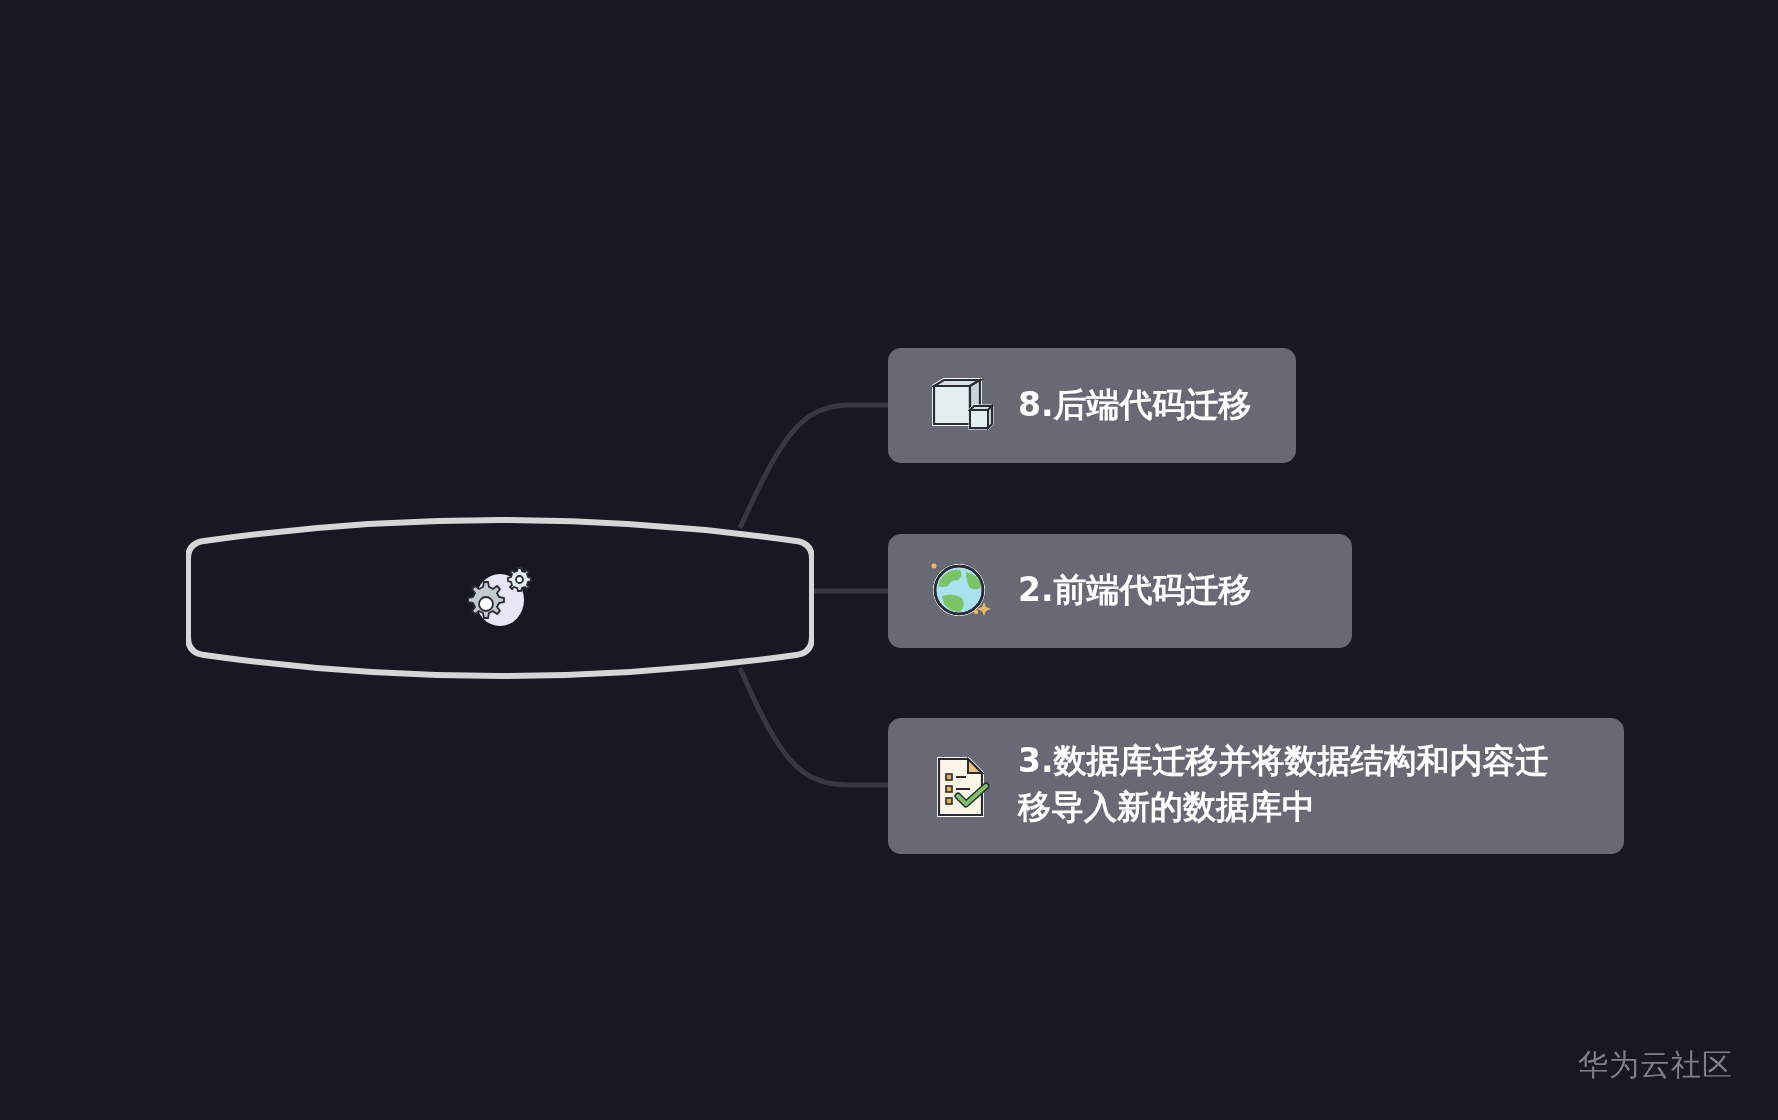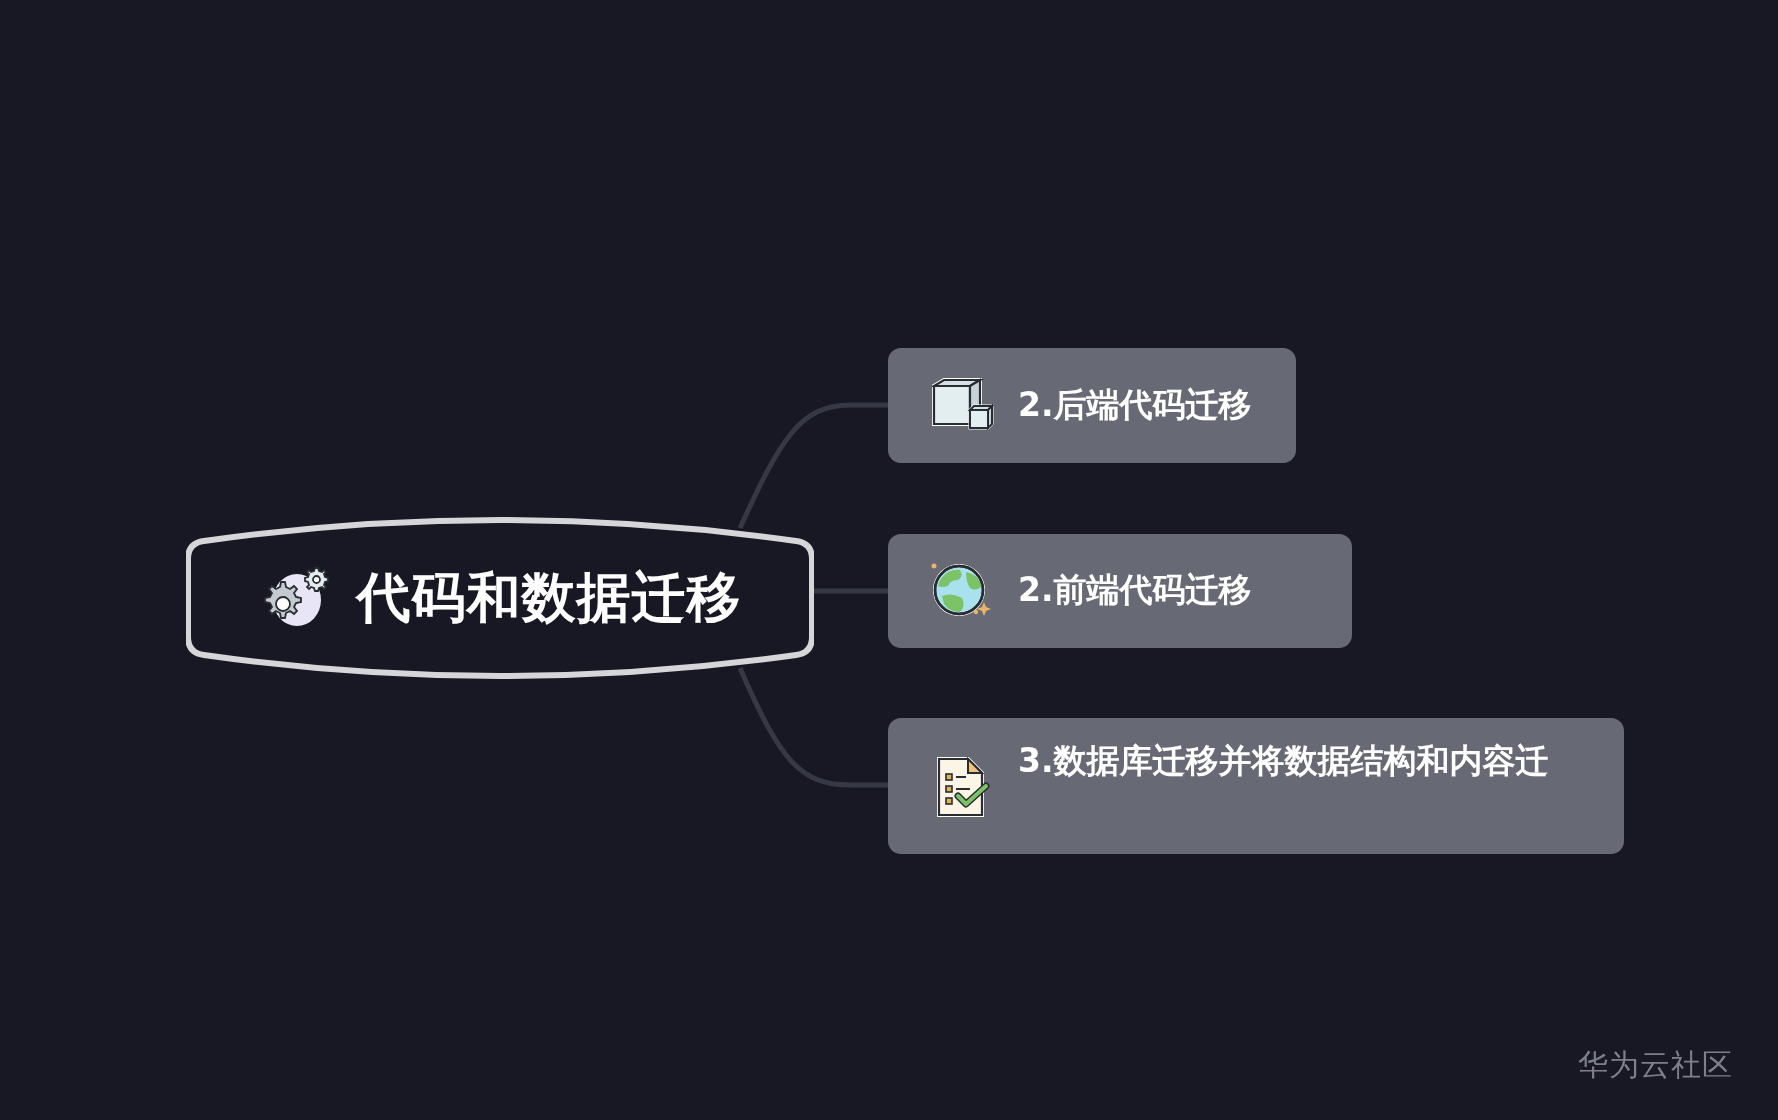--- a/index.html
+++ b/index.html
@@ -50,38 +50,37 @@
       <svg width="76" height="64" viewBox="0 0 76 64">
         <ellipse cx="38" cy="36" rx="24" ry="26" fill="#e8e6f6"></ellipse>
         <g fill="#c3cbd0" stroke="#2a2c33" stroke-width="1.8">
           <path d="M22 18 l4 0 1 5 4 2 4-3 3 3-3 4 2 4 5 1 0 4-5 1-2 4 3 4-3 3-4-3-4 2-1 5-4 0-1-5-4-2-4 3-3-3 3-4-2-4-5-1 0-4 5-1 2-4-3-4 3-3 4 3 4-2z"></path>
           <circle cx="24" cy="40" r="7" fill="#ffffff"></circle>
           <path d="M56 4 l3 0 1 3 3 1 2-2 2 2-2 2 1 3 3 1 0 3-3 1-1 3 2 2-2 2-2-2-3 1-1 3-3 0-1-3-3-1-2 2-2-2 2-2-1-3-3-1 0-3 3-1 1-3-2-2 2-2 2 2 3-1z" fill="#e4ebee"></path>
           <circle cx="57.5" cy="15.5" r="3.5" fill="#ffffff"></circle>
         </g>
       </svg>
     </span>
-    <span class="central-title">代码和数据迁移</span>
   </div>
 </div>
 
 <div class="topic" style="left:888px; top:348px; width:408px; height:115px;">
   <span class="icon" style="left:44px; top:30px;">
     <svg width="62" height="52" viewBox="0 0 62 52">
       <path d="M2 8 L 12 2 L 48 2 L 48 40 L 38 46 L 2 46 Z" fill="#eaf1f3" stroke="#fff" stroke-width="4"></path>
       <path d="M2 8 L 38 8 L 38 46 L 2 46 Z" fill="#e3eef1" stroke="#2a2c33" stroke-width="2.2"></path>
       <path d="M2 8 L 12 2 L 48 2 L 38 8 Z" fill="#d4e0e4" stroke="#2a2c33" stroke-width="2.2"></path>
       <path d="M38 8 L 48 2 L 48 40 L 38 46 Z" fill="#c7d3d8" stroke="#2a2c33" stroke-width="2.2"></path>
       <path d="M38 32 L 42 28 L 60 28 L 60 46 L 56 50 L 38 50 Z" fill="#eaf1f3" stroke="#fff" stroke-width="3"></path>
       <path d="M38 32 L 56 32 L 56 50 L 38 50 Z" fill="#e3eef1" stroke="#2a2c33" stroke-width="2"></path>
       <path d="M38 32 L 42 28 L 60 28 L 56 32 Z" fill="#d4e0e4" stroke="#2a2c33" stroke-width="2"></path>
       <path d="M56 32 L 60 28 L 60 46 L 56 50 Z" fill="#c7d3d8" stroke="#2a2c33" stroke-width="2"></path>
     </svg>
   </span>
-  <span class="topic-label" style="left:130px; top:34px;">2.后端代码迁移</span>
+  <span class="topic-label" style="left:130px; top:34px;">8.后端代码迁移</span>
 </div>
 
 <div class="topic" style="left:888px; top:534px; width:464px; height:114px;">
   <span class="icon" style="left:42px; top:28px;">
     <svg width="66" height="56" viewBox="0 0 66 56">
       <circle cx="4" cy="4" r="2.5" fill="#e8b765"></circle>
       <circle cx="29" cy="28" r="26" fill="#fff"></circle>
       <circle cx="29" cy="28" r="24" fill="#a9e1ef" stroke="#2a2c33" stroke-width="2.5"></circle>
       <path d="M10 18 Q 18 6 30 8 Q 34 14 28 18 Q 20 18 18 24 Q 12 26 8 24 Z" fill="#7cc266"></path>
       <path d="M36 10 Q 48 12 52 24 Q 46 30 40 26 Q 36 20 36 10 Z" fill="#7cc266"></path>
@@ -103,15 +102,16 @@
       <rect x="10" y="18" width="6" height="6" fill="#e3b14f" stroke="#2a2c33" stroke-width="1.6"></rect>
       <line x1="20" y1="21" x2="30" y2="21" stroke="#2a2c33" stroke-width="2"></line>
       <rect x="10" y="30" width="6" height="6" fill="#e3b14f" stroke="#2a2c33" stroke-width="1.6"></rect>
       <line x1="20" y1="33" x2="34" y2="33" stroke="#2a2c33" stroke-width="2"></line>
       <rect x="10" y="42" width="6" height="6" fill="#e3b14f" stroke="#2a2c33" stroke-width="1.6"></rect>
       <path d="M22 40 L 30 48 L 50 30" fill="none" stroke="#2a2c33" stroke-width="7" stroke-linecap="round" stroke-linejoin="round"></path>
       <path d="M22 40 L 30 48 L 50 30" fill="none" stroke="#7cc266" stroke-width="4" stroke-linecap="round" stroke-linejoin="round"></path>
     </svg>
   </span>
   <span class="topic-label" style="left:130px; top:20px;">3.数据库迁移并将数据结构和内容迁</span>
+  <span class="topic-label" style="left:130px; top:66px;">移导入新的数据库中</span>
 </div>
 
 <div class="watermark">华为云社区</div>
 
 </body></html>

